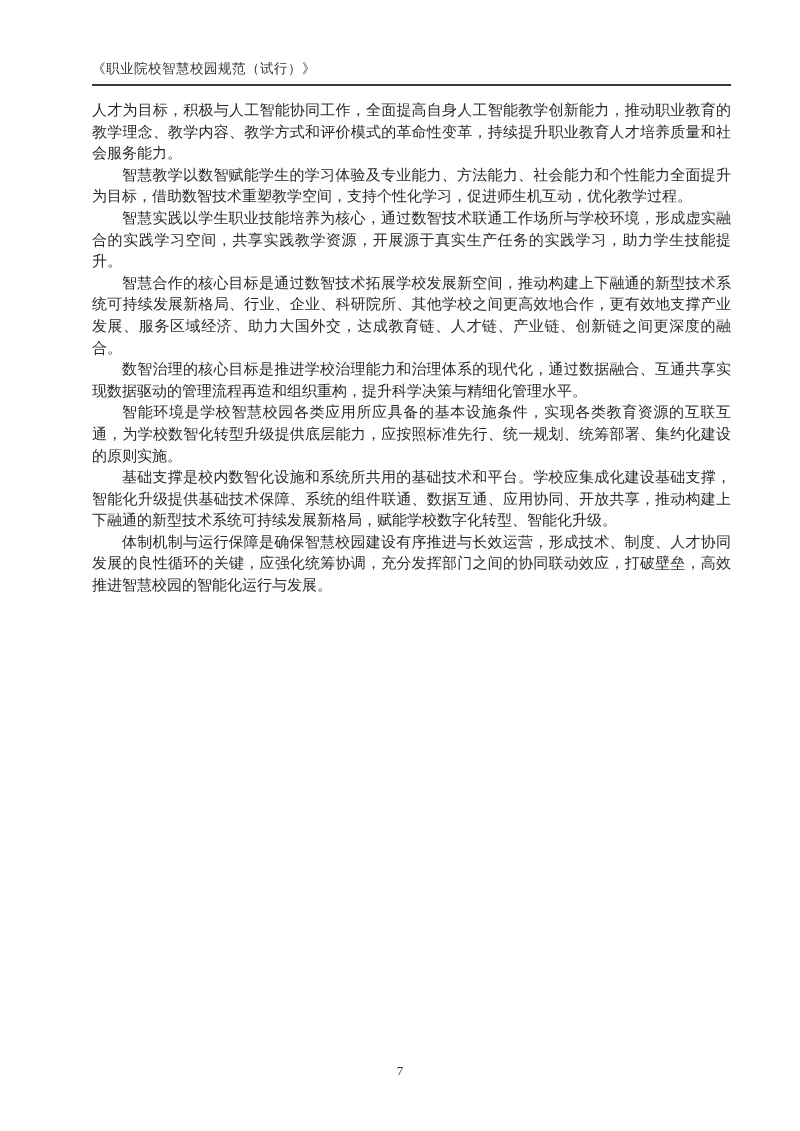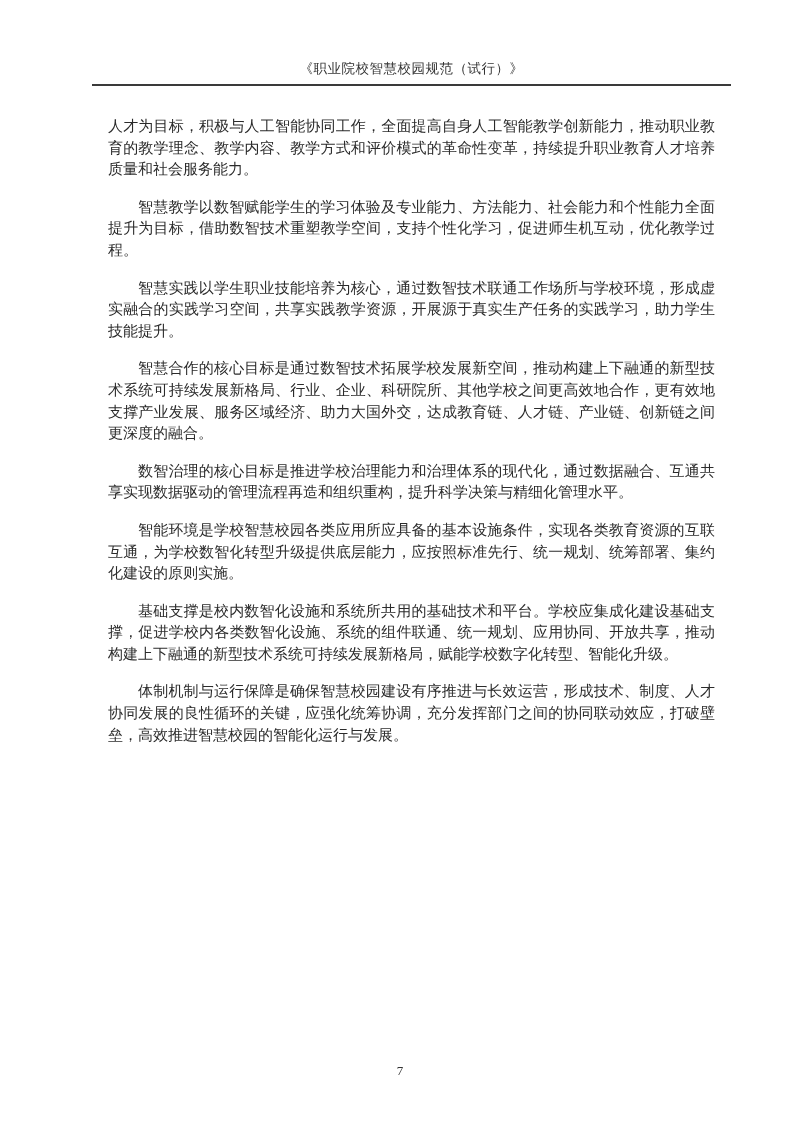--- a/index.html
+++ b/index.html
@@ -11,40 +11,40 @@
     font-family: "Liberation Serif", "DejaVu Serif", serif;
     color: #2b2b2b;
     overflow: hidden;
     box-sizing: border-box;
   }
   .header {
     position: absolute;
     left: 92px;
     right: 69px;
     top: 60px;
-    text-align: center;
+    text-align: left;
     font-size: 13.5px;
     line-height: 18px;
     letter-spacing: 0.5px;
     padding-bottom: 6px;
     border-bottom: 2px solid #3a3a3a;
     color: #333333;
   }
   .doc-body {
     position: absolute;
     left: 92px;
     right: 69px;
     top: 100px;
     font-size: 15px;
     line-height: 21.6px;
     text-align: justify;
     color: #2b2b2b;
   }
   .doc-body p {
-    margin: 16px;
+    margin: 0;
     padding: 0;
     text-indent: 2em;
   }
   .doc-body p.continuation {
     text-indent: 0;
   }
   .footer {
     position: absolute;
     left: 0;
     right: 0;
@@ -63,21 +63,21 @@
     <span>《职业院校智慧校园规范（试行）》</span>
   </div>
 
   <div class="doc-body">
     <p class="continuation">人才为目标，积极与人工智能协同工作，全面提高自身人工智能教学创新能力，推动职业教育的教学理念、教学内容、教学方式和评价模式的革命性变革，持续提升职业教育人才培养质量和社会服务能力。</p>
     <p>智慧教学以数智赋能学生的学习体验及专业能力、方法能力、社会能力和个性能力全面提升为目标，借助数智技术重塑教学空间，支持个性化学习，促进师生机互动，优化教学过程。</p>
     <p>智慧实践以学生职业技能培养为核心，通过数智技术联通工作场所与学校环境，形成虚实融合的实践学习空间，共享实践教学资源，开展源于真实生产任务的实践学习，助力学生技能提升。</p>
     <p>智慧合作的核心目标是通过数智技术拓展学校发展新空间，推动构建上下融通的新型技术系统可持续发展新格局、行业、企业、科研院所、其他学校之间更高效地合作，更有效地支撑产业发展、服务区域经济、助力大国外交，达成教育链、人才链、产业链、创新链之间更深度的融合。</p>
     <p>数智治理的核心目标是推进学校治理能力和治理体系的现代化，通过数据融合、互通共享实现数据驱动的管理流程再造和组织重构，提升科学决策与精细化管理水平。</p>
     <p>智能环境是学校智慧校园各类应用所应具备的基本设施条件，实现各类教育资源的互联互通，为学校数智化转型升级提供底层能力，应按照标准先行、统一规划、统筹部署、集约化建设的原则实施。</p>
-    <p>基础支撑是校内数智化设施和系统所共用的基础技术和平台。学校应集成化建设基础支撑，促进学校内各类数智化设施、系统的组件联通、统一规划、应用协同、开放共享，推动构建上下融通的新型技术系统可持续发展新格局，赋能学校数字化转型、智能化升级。</p>
+    <p>基础支撑是校内数智化设施和系统所共用的基础技术和平台。学校应集成化建设基础支撑，智能化升级提供基础技术保障、系统的组件联通、数据互通、应用协同、开放共享，推动构建上下融通的新型技术系统可持续发展新格局，赋能学校数字化转型、智能化升级。</p>
     <p>体制机制与运行保障是确保智慧校园建设有序推进与长效运营，形成技术、制度、人才协同发展的良性循环的关键，应强化统筹协调，充分发挥部门之间的协同联动效应，打破壁垒，高效推进智慧校园的智能化运行与发展。</p>
   </div>
 
   <div class="footer">
     <span>7</span>
   </div>
 
 </div>
 
 </body></html>

